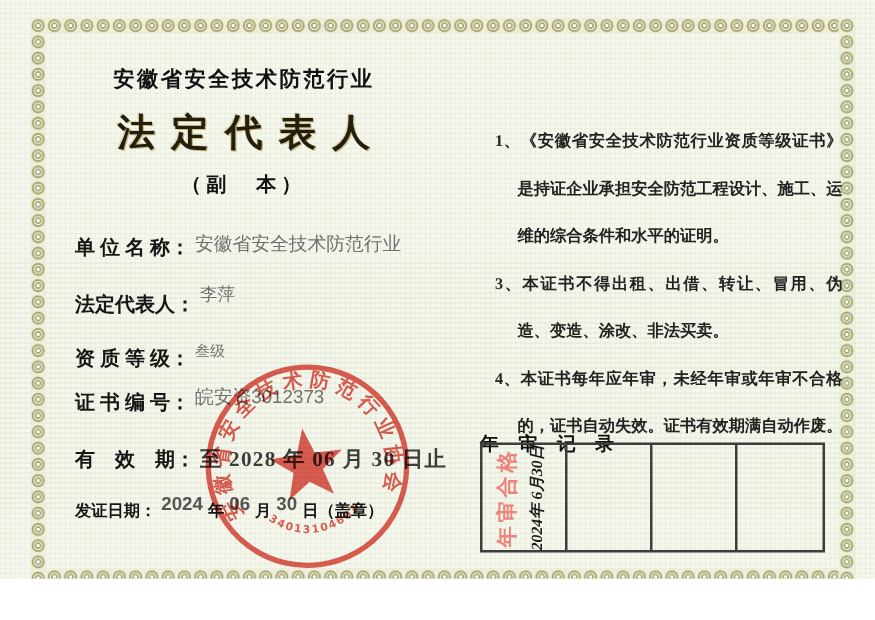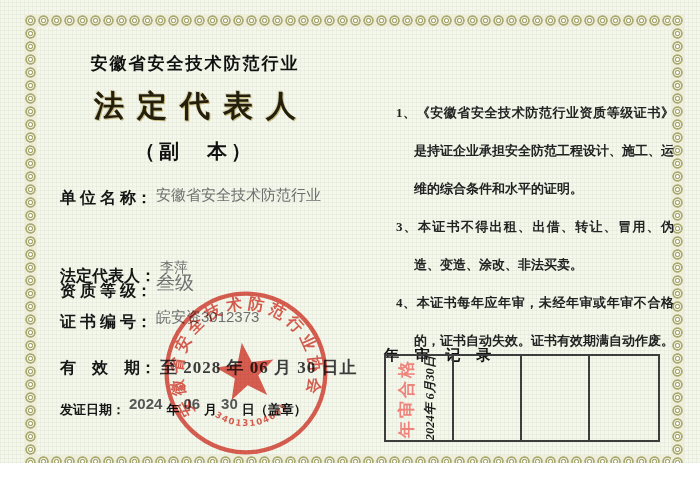--- a/index.html
+++ b/index.html
@@ -25,29 +25,29 @@
   .bstrip.left{left:24px; top:14px; width:13px; height:454px;}
   .bstrip.right{right:16px; top:14px; width:13px; height:454px;}
 
   
   .org-line{position:absolute; left:40px; top:52px; width:310px; text-align:center;
     font-size:17px; font-weight:bold; letter-spacing:2px; color:#111;}
   .cert-title{position:absolute; left:40px; top:86px; width:310px; text-align:center;
     font-size:30px; font-weight:bold; letter-spacing:13px; padding-left:13px; box-sizing:border-box;
     color:#241e0d; text-shadow:1px 1px 0 rgba(166,140,45,.55), -1px -1px 0 rgba(166,140,45,.25);}
   .copy-label{position:absolute; left:40px; top:138px; width:310px; text-align:center;
-    font-size:20px; font-weight:bold; letter-spacing:4px; color:#111;}
+    font-size:16px; font-weight:bold; letter-spacing:4px; color:#111;}
 
   .row{position:absolute; left:60px; white-space:nowrap;}
   .row .label{font-size:16px; font-weight:bold; color:#151515;}
   .row .value{font-family:"Liberation Sans","DejaVu Sans",sans-serif; color:#6f6f6f;
     position:relative; margin-left:4px;}
   .row.r1{top:188px;}  .row.r1 .value{font-size:15px; top:-3px;}
-  .row.r2{top:234px;margin-top:32px;}  .row.r2 .value{font-size:14px; top:-9px;}
-  .row.r3{top:277px;}  .row.r3 .value{font-size:19px; top:-7px;}
+  .row.r2{top:234px;}  .row.r2 .value{font-size:14px; top:-9px;}
+  .row.r3{top:277px;}  .row.r3 .value{font-size:12px; top:-7px;}
   .row.r4{top:312px;}  .row.r4 .value{font-size:15px; top:-5px;}
   .row.r5{top:356px;}  .row.r5 .value{font-family:"Liberation Serif","DejaVu Serif",serif;
     font-size:17px; font-weight:bold; color:#3b3b3b; top:0; letter-spacing:1px;}
   .row.r6{top:400px;}  .row.r6 .label{font-size:13px;}
   .row.r6 .num{font-family:"Liberation Sans","DejaVu Sans",sans-serif; color:#555;
     font-size:15px; font-weight:bold; position:relative; top:-5px; margin:0 4px;}
   .row.r6 .unit{font-size:13px; font-weight:bold; color:#151515;}
 
   
   .seal{position:absolute; left:160px; top:287px; width:172px; height:172px;

